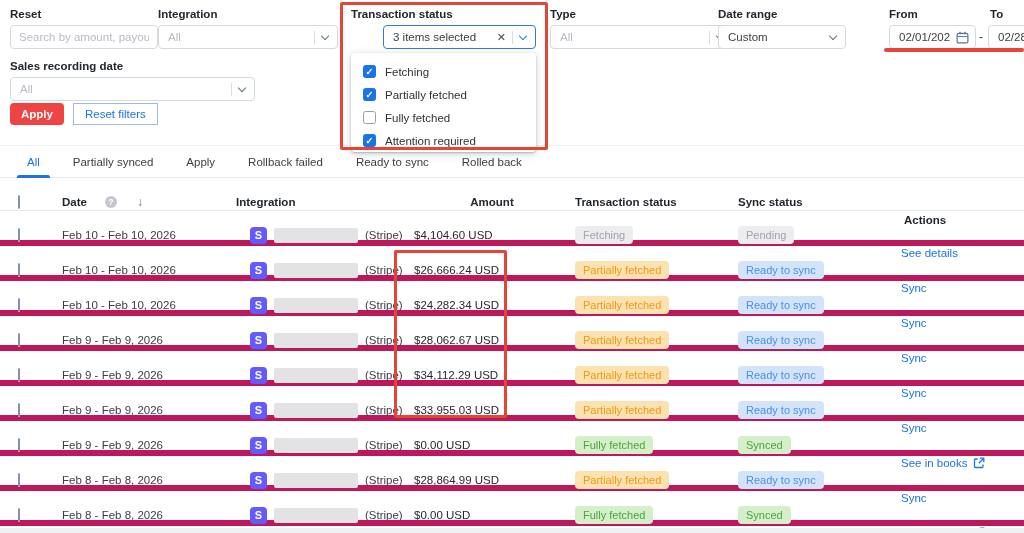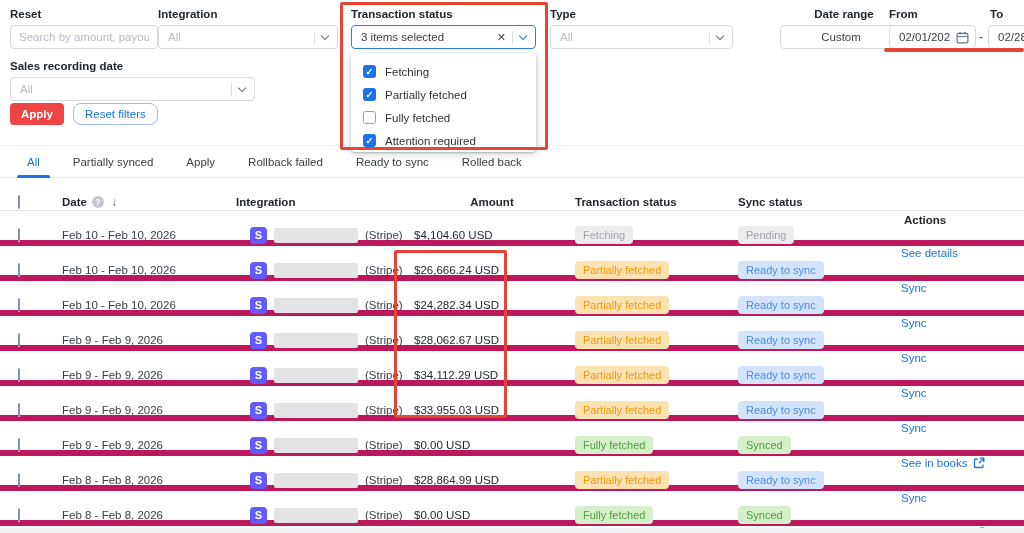--- a/index.html
+++ b/index.html
@@ -15,29 +15,29 @@
              display:flex; align-items:center; padding:0 9px; font-size:11.5px; color:#3c4043; }
   .control .val { flex:1; white-space:nowrap; overflow:hidden; }
   .control .val.placeholder { color:#b6bcc6; }
   .sep { width:1px; height:13px; background:#dadde2; margin:0 7px 0 6px; flex:none; }
   .chev { width:6px; height:6px; border-right:1.7px solid #5d7292; border-bottom:1.7px solid #5d7292;
           transform:rotate(45deg); margin-top:-3px; flex:none; }
   .chev.blue { border-color:#2f7de0; }
   input.textbox { height:24px; width:100%; border:1px solid #d6dade; border-radius:4px;
                   font-family:inherit; font-size:11.5px; color:#3c4043; padding:0 8px; outline:none; }
   input.textbox::placeholder { color:#b6bcc6; }
-  .focused { border:1.5px solid #2f7de0; }
+  .focused { border:1.5px solid #2f7de0;margin-left:32px; }
   .clear-x { font-size:11px; color:#43474e; flex:none; }
   .cal { flex:none; margin-left:6px; }
   .dash { position:absolute; top:30px; left:979px; font-size:12px; color:#3c4043; }
 
   .btn-apply { position:absolute; left:10px; top:103px; width:54px; height:22px; background:#ef4444;
                color:#fff; border:none; border-radius:4px; font-family:inherit; font-size:11.5px; font-weight:bold; }
   .btn-reset { position:absolute; left:73px; top:103px; height:22px; padding:0 11px; background:#fff;
-               color:#1a73e8; border:1px solid #9fb9e4; border-radius:8px; font-family:inherit; font-size:11.5px; }
+               color:#1a73e8; border:1px solid #9fb9e4; border-radius:0; font-family:inherit; font-size:11.5px; }
 
   
   .dd-panel { position:absolute; left:351px; top:53px; width:185px; height:99px; background:#fff;
               border-radius:4px; box-shadow:0 1px 2px rgba(60,64,67,.3), 0 2px 8px rgba(60,64,67,.22);
               z-index:6; padding-top:7px; }
   .opt { display:flex; align-items:center; gap:9px; height:23px; padding:0 12px; font-size:11.5px; color:#2f3338; }
   .opt-box { width:13px; height:13px; border:1.5px solid #99a0ab; border-radius:2.5px; background:#fff;
              display:flex; align-items:center; justify-content:center; flex:none; }
   .opt-box.checked { background:#1a73e8; border-color:#1a73e8; }
   .opt-box .tick { display:none; color:#fff; font-size:9.5px; font-weight:bold; line-height:1; }
@@ -50,21 +50,21 @@
   .tab.active { color:#1a73e8; }
   .tab.active::after { content:""; position:absolute; left:0; right:0; bottom:-1px; height:3px;
                        background:#1a73e8; border-radius:2px 2px 0 0; }
 
   
   .tgrid { display:grid; grid-template-columns:48px 188px 170px 163px 163px 163px 1fr; align-items:center; }
   .thead { height:33px; border-bottom:1px solid #e4e7eb; font-size:11.5px; font-weight:bold; color:#1f242b; }
   .trow  { height:35px; border-bottom:6px solid #be185d; font-size:11.5px; color:#3b4046; }
   .cell-check { padding-left:18px; }
   .cb { width:15px; height:15px; border:1.5px solid #8292a8; border-radius:3px; background:#fff; }
-  .cell-date { padding-left:14px; display:flex; align-items:center; gap:5px; }
+  .cell-date { padding-left:14px; display:flex; align-items:center; gap:18px; }
   .help { width:12px; height:12px; border-radius:50%; background:#c4c8ce; color:#fff; font-size:8.5px;
           font-weight:bold; display:flex; align-items:center; justify-content:center; }
   .sort { color:#5d7292; font-size:12px; margin-left:2px; }
   .cell-integ { padding-left:14px; display:flex; align-items:center; gap:7px; }
   .stripe { width:17px; height:17px; border-radius:4px; background:#635bff; color:#fff; font-size:11px;
             font-weight:bold; display:flex; align-items:center; justify-content:center; flex:none; }
   .blur { width:84px; height:15px; background:#e3e3e6; border-radius:2px; flex:none; }
   .cell-amt { padding-left:8px; color:#24292f; }
   .cell-status { padding-left:6px; }
   .badge { display:inline-block; font-size:11px; line-height:1; padding:4px 8px 3px; border-radius:4px; white-space:nowrap; }
@@ -118,21 +118,21 @@
 
     <div class="fgroup" style="left:550px; width:183px;">
       <span class="flabel">Type</span>
       <div class="control">
         <span class="val placeholder">All</span>
         <span class="sep"></span>
         <span class="chev"></span>
       </div>
     </div>
 
-    <div class="fgroup" style="left:780px; width:128px;text-align:center;">
+    <div class="fgroup" style="left:718px; width:128px;">
       <span class="flabel">Date range</span>
       <div class="control">
         <span class="val">Custom</span>
         <span class="chev"></span>
       </div>
     </div>
 
     <div class="fgroup" style="left:889px; width:87px;">
       <span class="flabel">From</span>
       <div class="control" style="padding-right:6px;">

